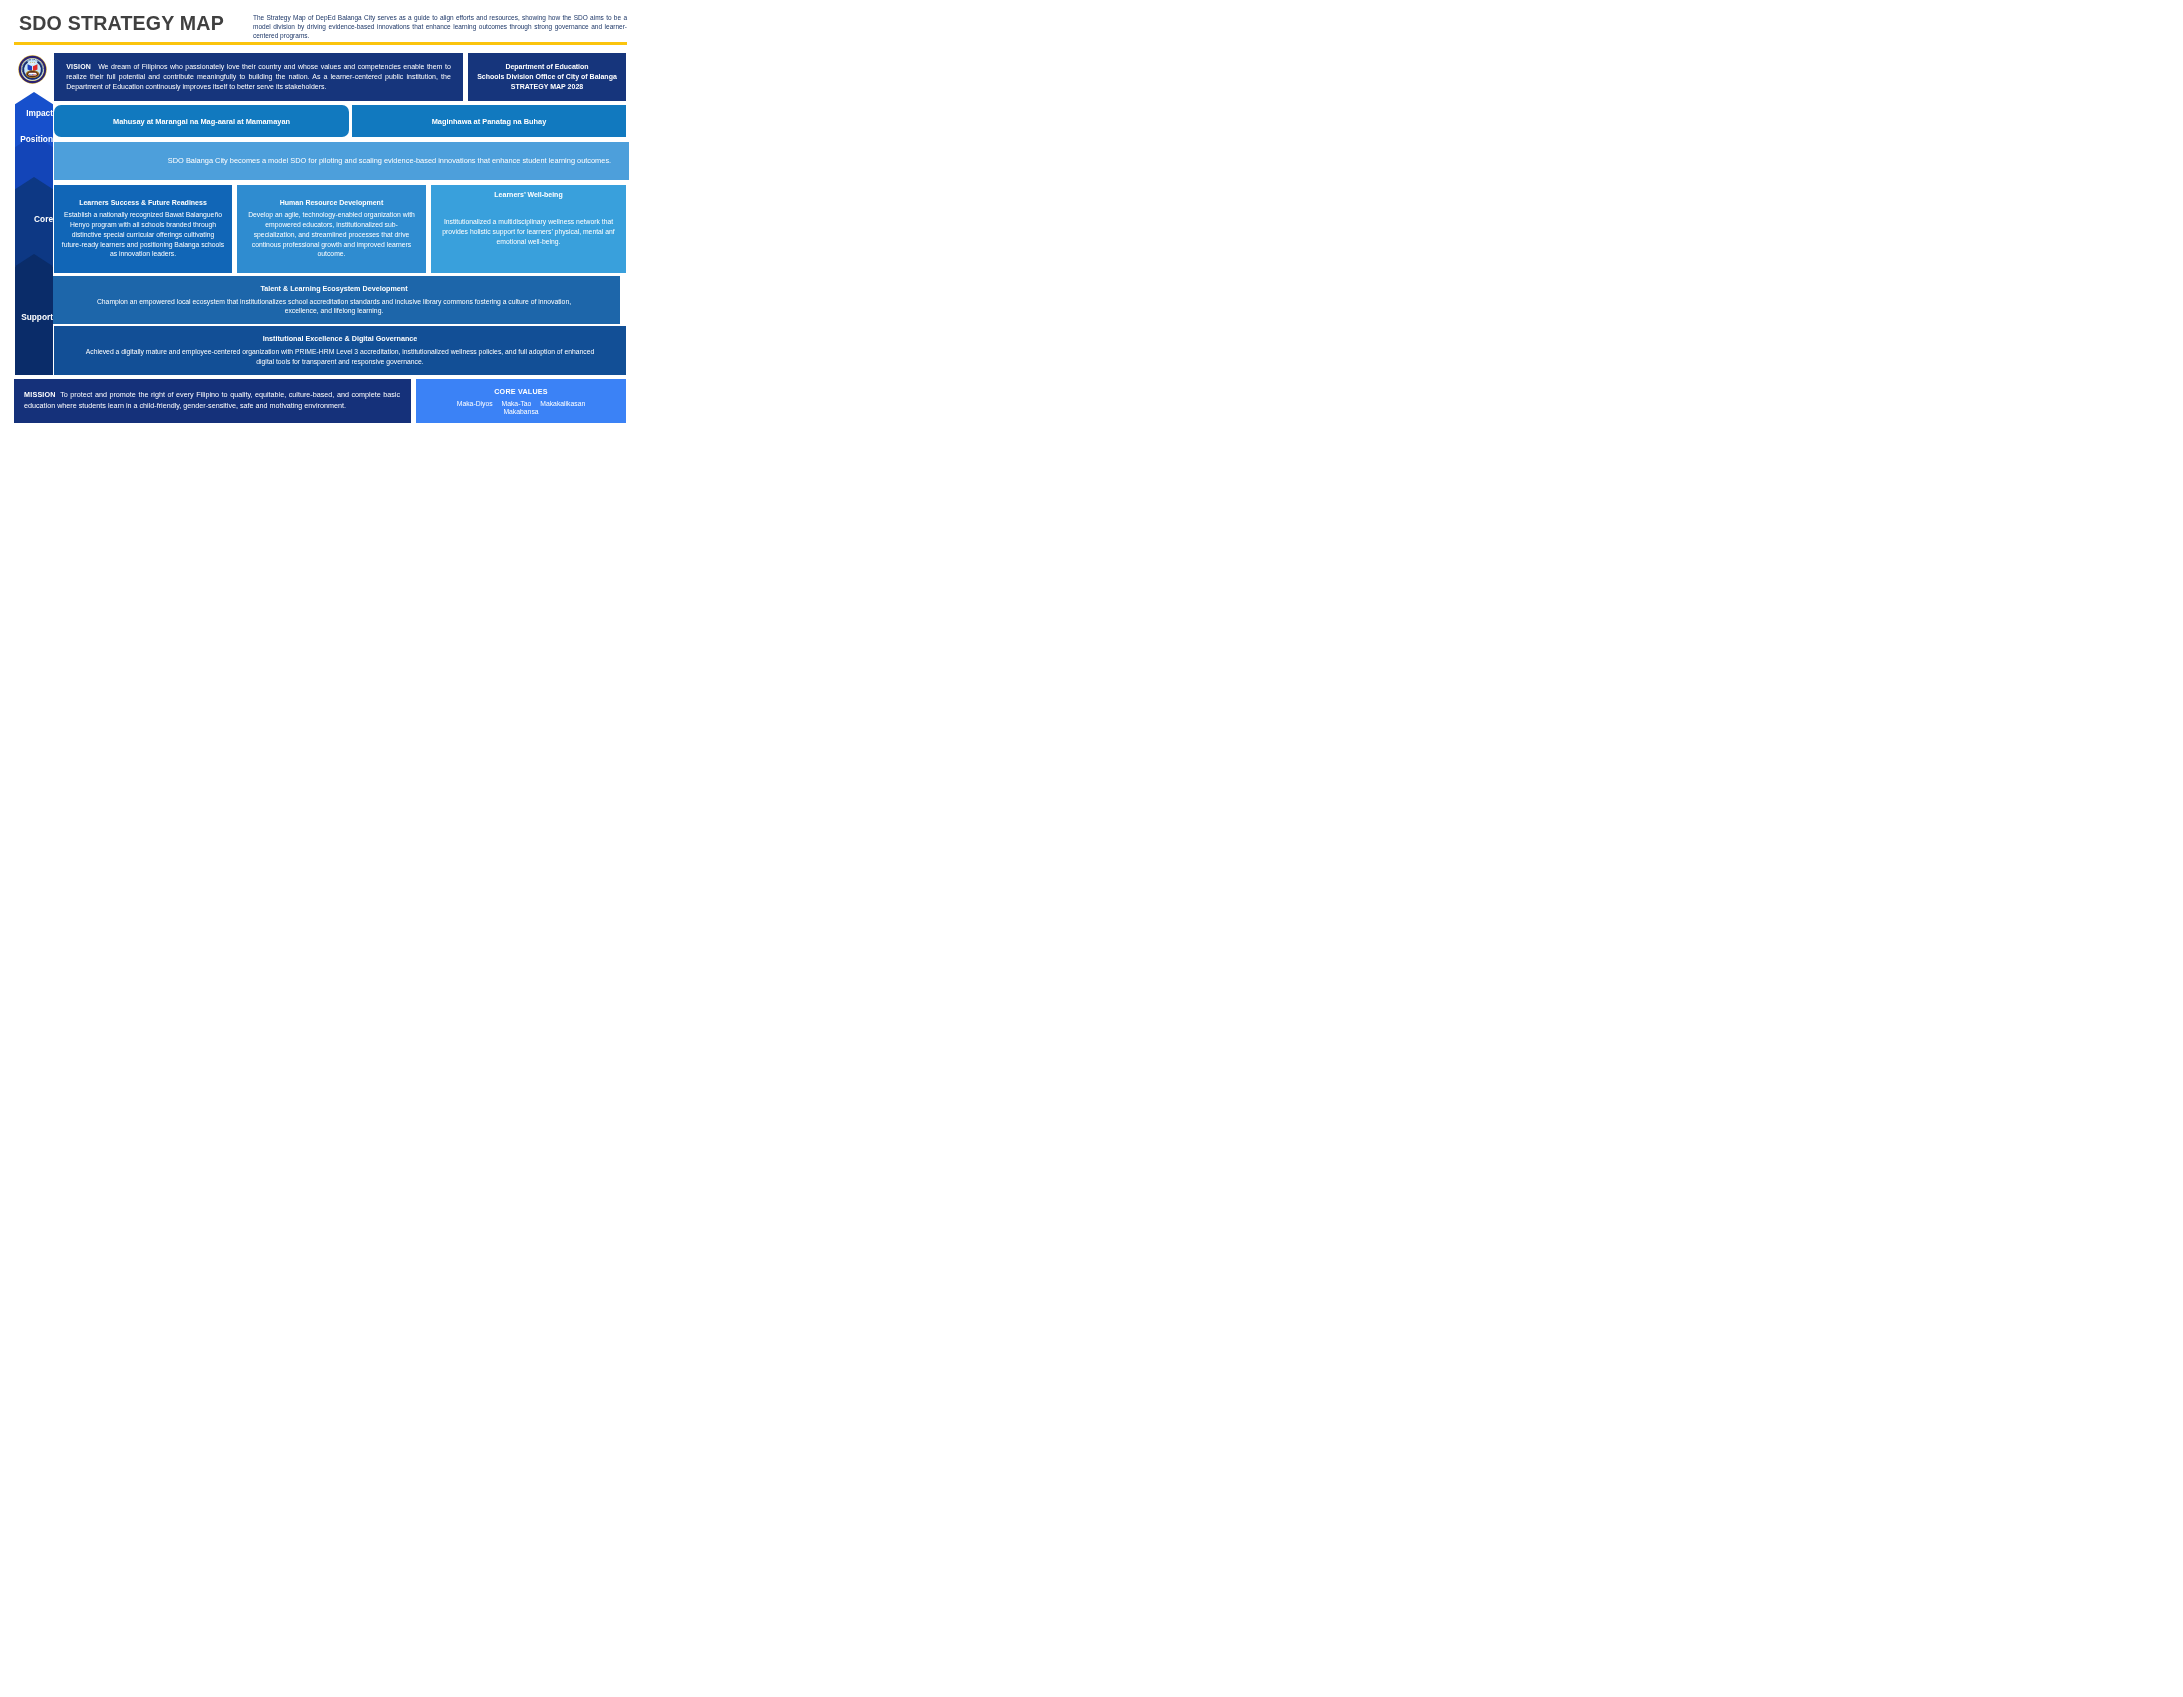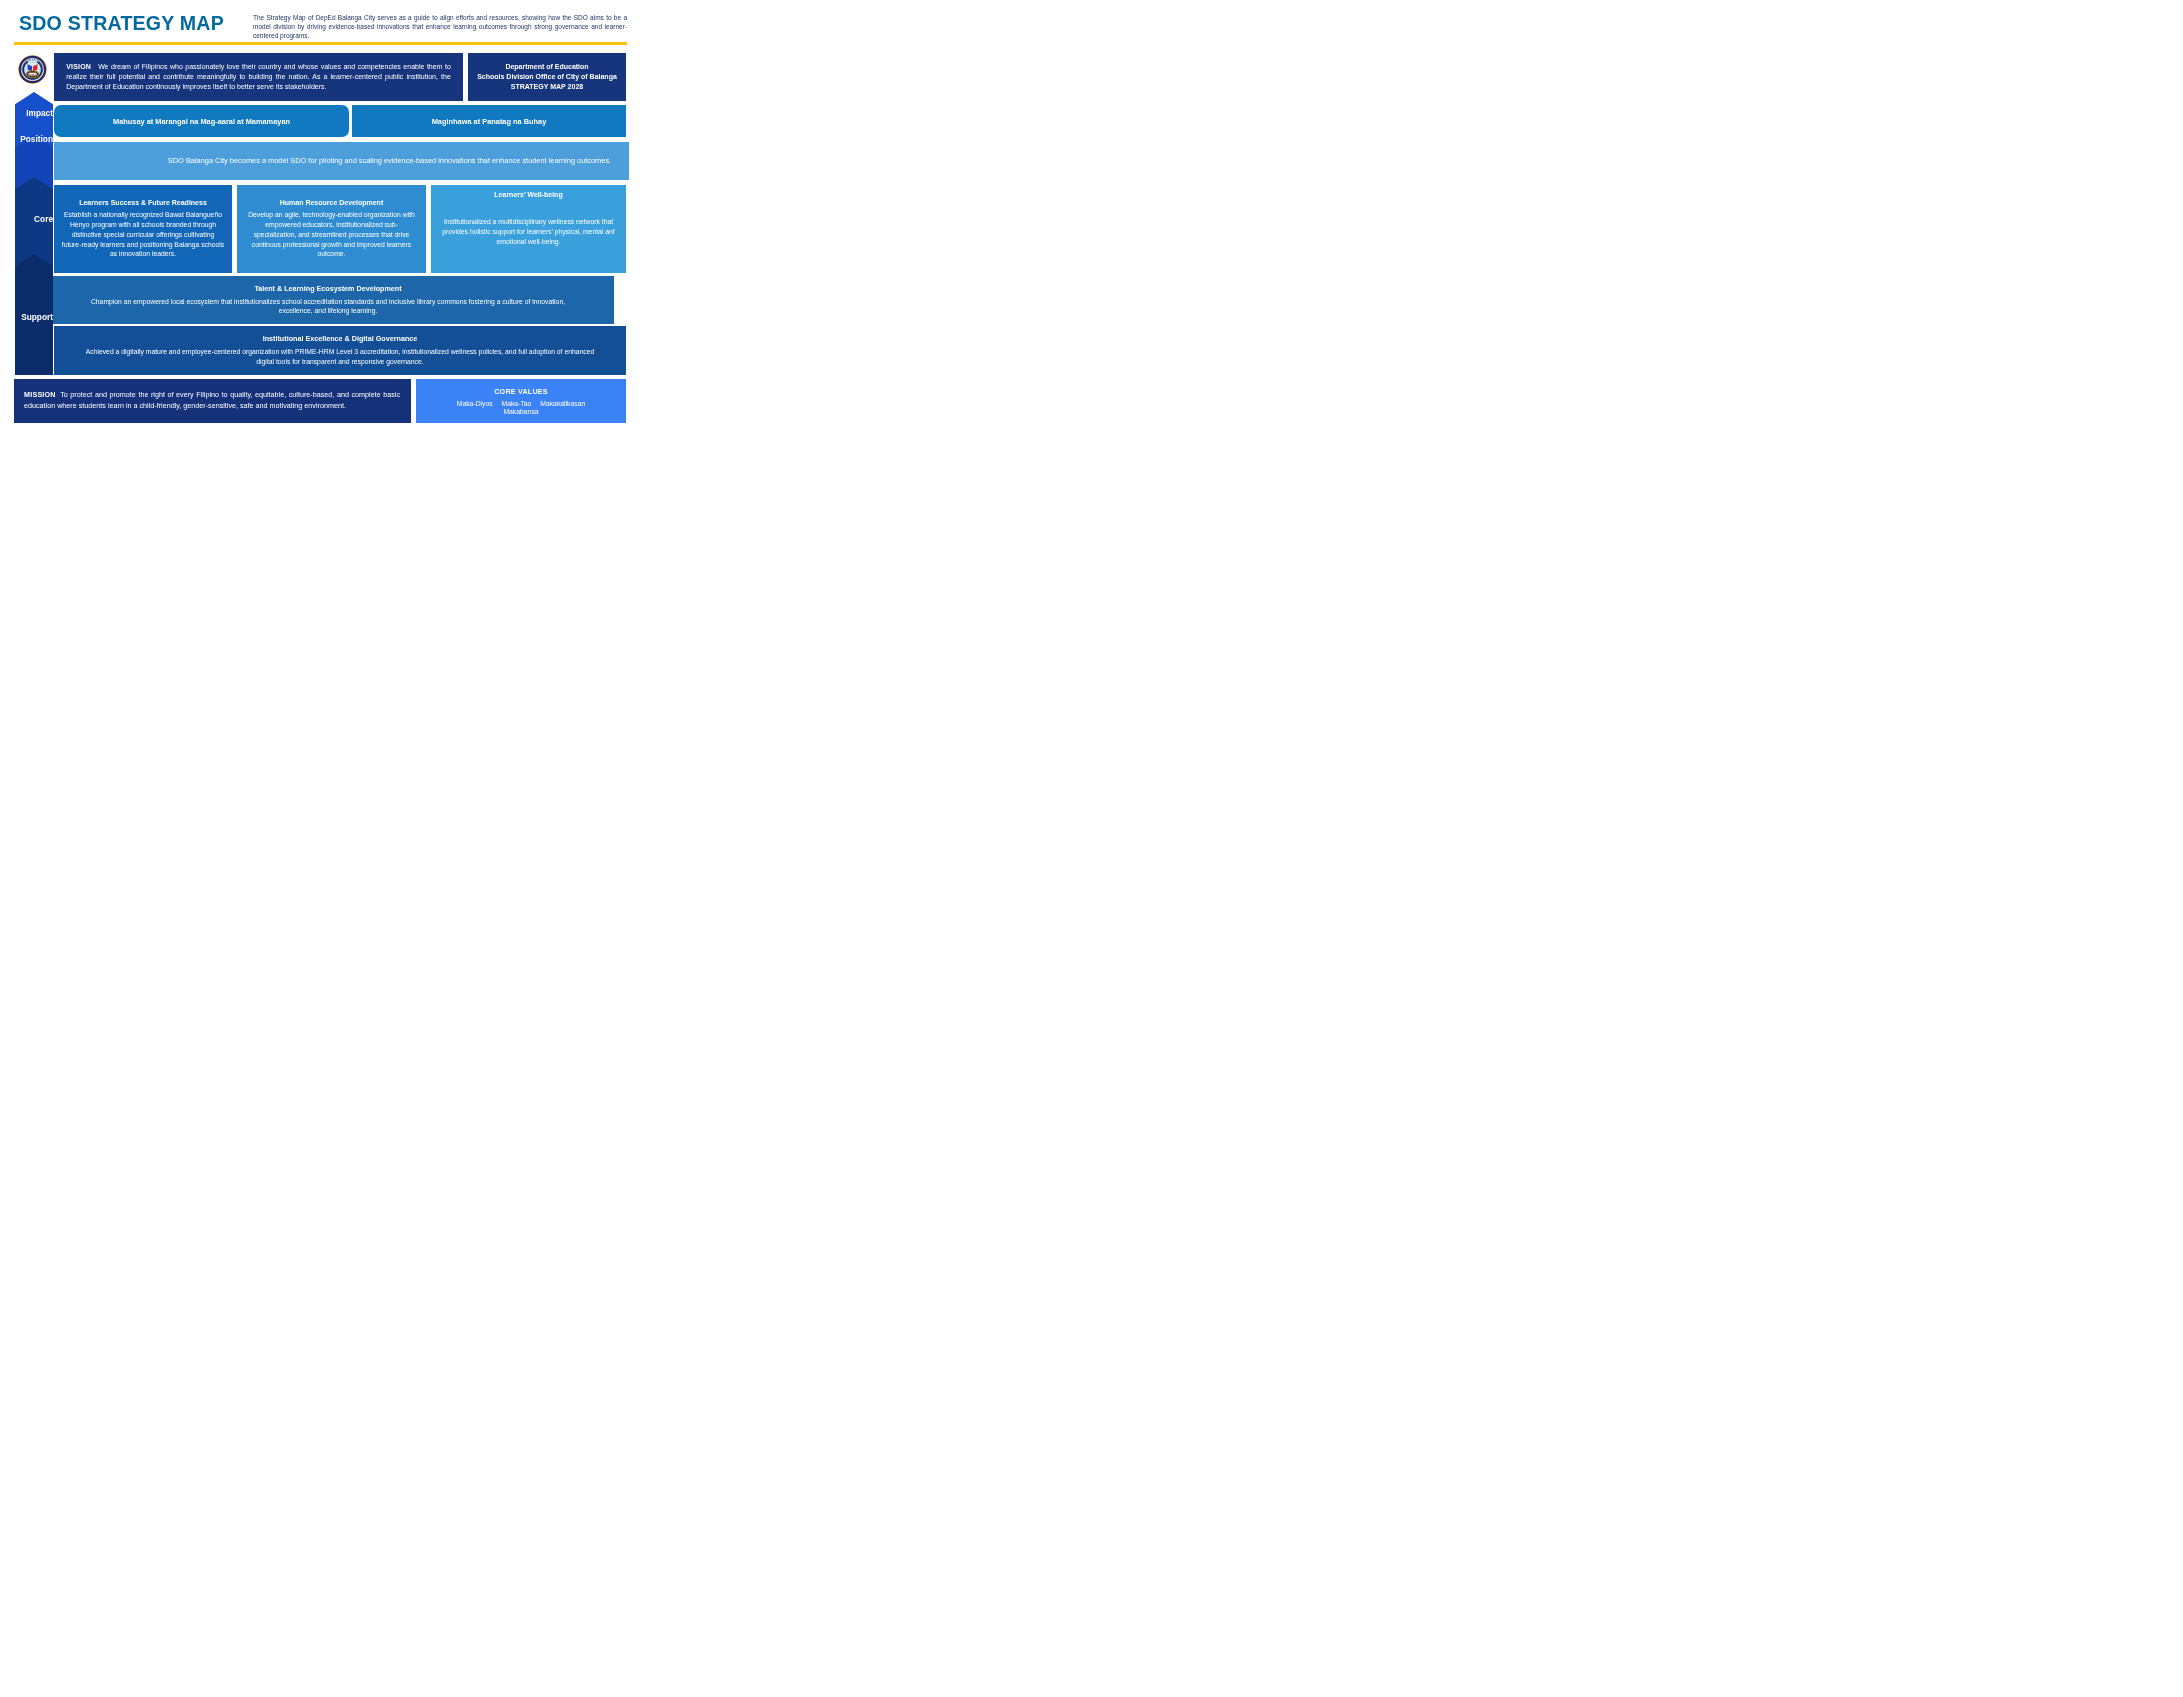--- a/index.html
+++ b/index.html
@@ -1,21 +1,21 @@
 <!DOCTYPE html>
 <html style="font-size:7px"><head>
 <meta charset="utf-8">
 <style>
   html,body{margin:0;padding:0;background:#ffffff;}
   body{font-family:"Liberation Sans", sans-serif;}
   #page{position:relative;width:629px;height:424px;background:#ffffff;overflow:hidden;}
 
   
   .title{position:absolute;left:19px;top:12.2px;font-size:19.6px;font-weight:800;
-         color:#0369a1;letter-spacing:0.2px;white-space:nowrap;}
+         color:#404040;letter-spacing:0.2px;white-space:nowrap;}
   .descr{position:absolute;left:253px;top:14.4px;width:374px;font-size:6.5px;line-height:1.33;
          color:#1C3667;text-align:justify;}
   .gold-bar{position:absolute;left:13.5px;top:42px;width:613px;height:3.1px;background:#FBC40D;}
 
   
   .box{position:absolute;color:#fff;display:flex;flex-direction:column;
        align-items:center;justify-content:center;box-sizing:border-box;text-align:center;}
 
   .vision{left:54px;top:53px;width:409px;height:48px;background:#16357C;
           padding:4.4px 12.2px;display:block;text-align:justify;font-size:7px;line-height:1.42;
@@ -32,21 +32,21 @@
   .position-row{left:54px;top:142px;width:671px;height:38px;background:#4D9FDB;font-size:7.4px;line-height:1.55;}
   .position-row div{max-width:489px;}
 
   .core1{left:54px;top:185px;width:178px;height:88px;background:#1166B7;padding:6.1px 7px;}
   .core2{left:237px;top:185px;width:189px;height:88px;background:#2F8CD0;padding:6.1px 7px;}
   .core3{left:431px;top:185px;width:195px;height:88px;background:#39A0DC;padding:6.1px 7px;justify-content:flex-start;}
   .core-title{font-weight:700;font-size:7px;margin-bottom:4.4px;}
   .core-body{font-size:6.8px;line-height:1.45;}
   .core3 .core-body{margin-top:15px;}
 
-  .support1{left:42px;top:276px;width:572px;height:48px;background:#1D66AA;}
+  .support1{left:48px;top:276px;width:572px;height:48px;background:#1D66AA;}
   .support2{left:54px;top:326px;width:572px;height:49px;background:#124F96;}
   .support-title{font-weight:700;font-size:7.2px;margin-bottom:3.9px;}
   .support-body{font-size:6.8px;line-height:1.42;}
   .support1 .support-body{max-width:476px;}
   .support2 .support-body{max-width:515px;}
 
   .mission{left:13.5px;top:379px;width:397px;height:44px;background:#15317A;
            padding:4.4px 10.5px;display:flex;align-items:center;}
   .mission p{margin:0;font-size:7.2px;line-height:1.48;text-align:justify;}
   .mission .inline-label{margin-right:4.4px;}

